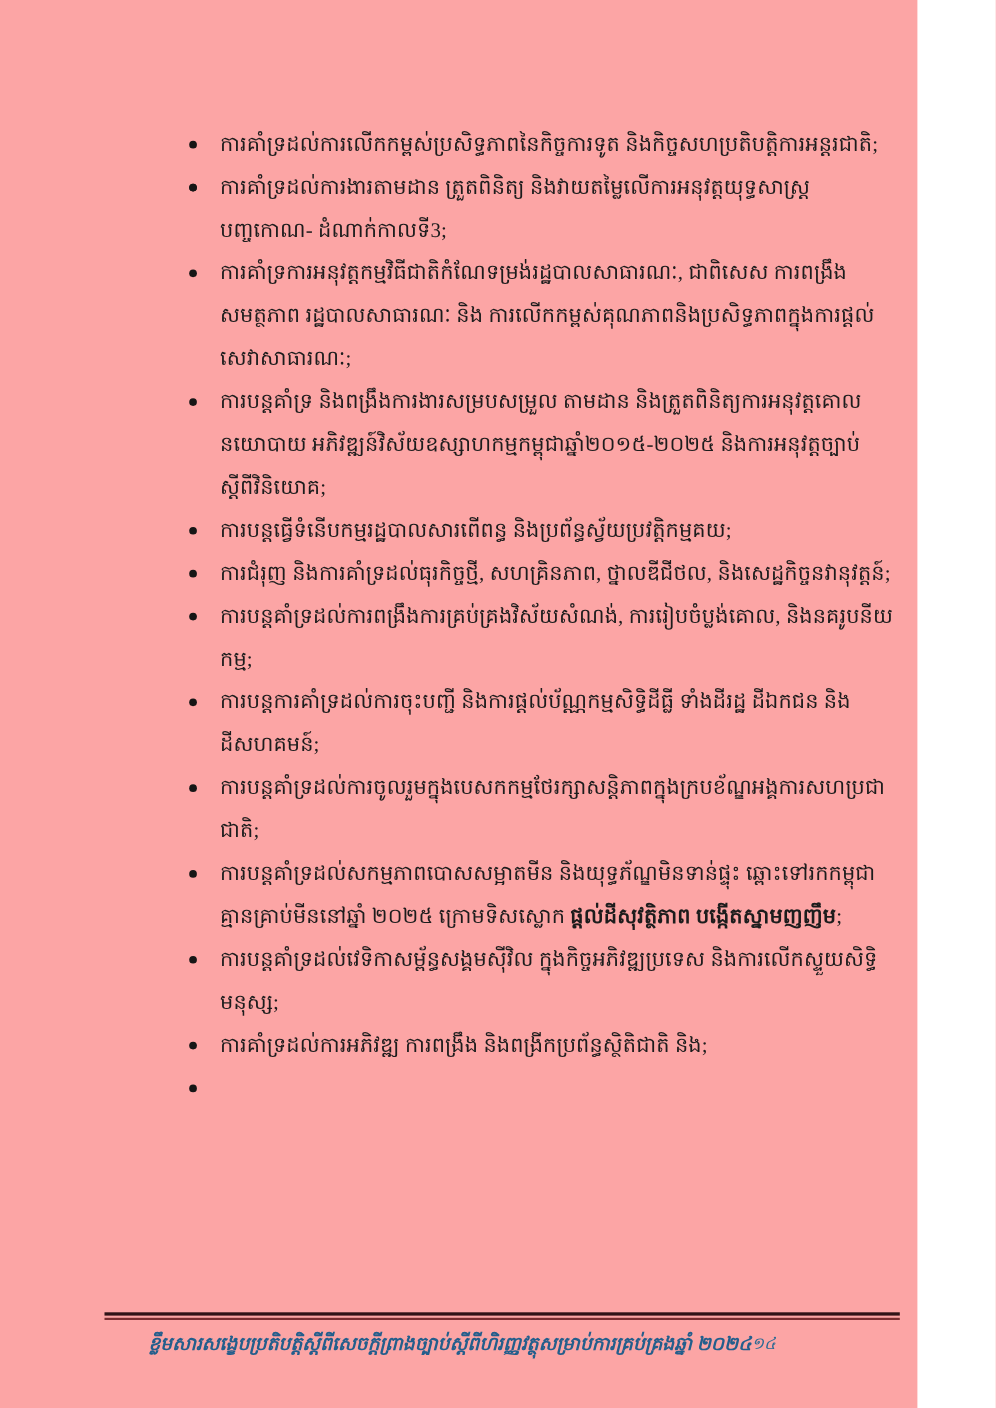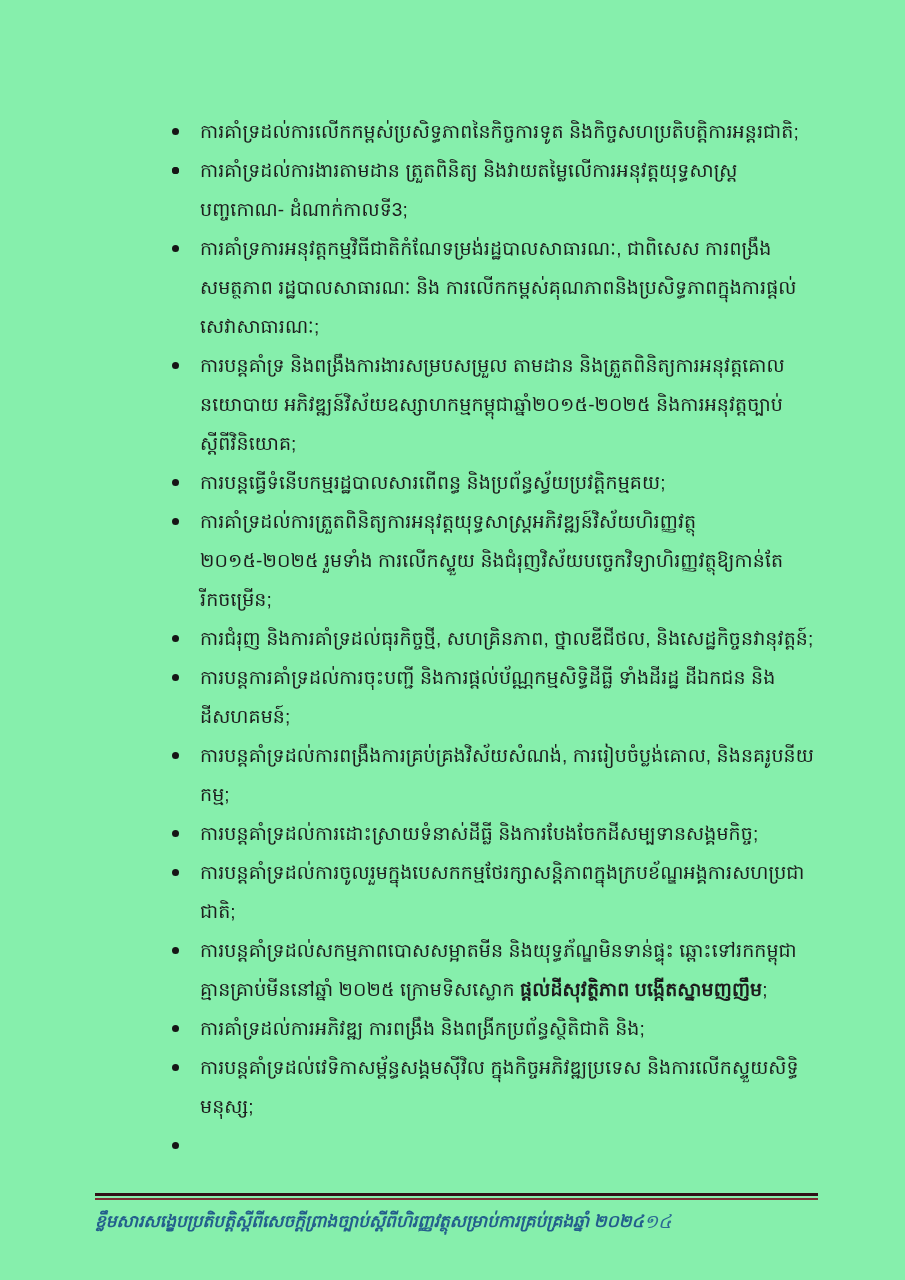--- a/index.html
+++ b/index.html
@@ -1,21 +1,21 @@
 <!DOCTYPE html>
 <html><head>
 <meta charset="utf-8">
 <style>
   html, body { margin: 0; padding: 0; background: #ffffff; }
   .page {
     position: relative;
-    width: 905px;
+    width: 834px;
     height: 1280px;
-    background: #86efac;
-    font-family: Liberation Sans, sans-serif;
+    background: #fca5a5;
+    font-family: Liberation Serif, serif;
     color: #1c1c1c;
     overflow: hidden;
   }
   .content {
     position: absolute;
     top: 112px;
     left: 100px;
     width: 720px;
   }
   ul.bullets {
@@ -49,62 +49,60 @@
     width: 723px;
   }
   .footer-rule {
     width: 100%;
     height: 2px;              
     border-top: 3px solid #301317;
     border-bottom: 2px solid #7a2e31;
   }
   .footer-row {
     display: flex;
-    justify-content: flex-start;
+    justify-content: center;
     align-items: flex-start;
     margin-top: 7px;
   }
   .footer-title {
     font-size: 17px;
     font-style: italic;
     font-weight: bold;
     color: #235e8c;
     line-height: 30px;
   }
   .footer-page-number {
-    font-size: 19px;
+    font-size: 15px;
     font-style: italic;
     color: #2c6a94;
     margin-right: 73px;
     line-height: 30px;
   }
 </style>
 </head>
 <body>
 
 <div class="page">
 
   <div class="content">
 
     <ul class="bullets">
         <li><span class="dot"></span><span>ការគាំទ្រដល់ការលើកកម្ពស់ប្រសិទ្ធភាពនៃកិច្ចការទូត និងកិច្ចសហប្រតិបត្តិការអន្តរជាតិ;</span></li>
         <li><span class="dot"></span></li>
         <li><span class="dot"></span><span>ការគាំទ្រដល់ការងារតាមដាន ត្រួតពិនិត្យ និងវាយតម្លៃលើការអនុវត្តយុទ្ធសាស្ត្របញ្ចកោណ- ដំណាក់កាលទី3;</span></li>
         <li><span class="dot"></span><span>ការគាំទ្រការអនុវត្តកម្មវិធីជាតិកំណែទម្រង់រដ្ឋបាលសាធារណៈ, ជាពិសេស ការពង្រឹងសមត្ថភាព រដ្ឋបាលសាធារណៈ និង ការលើកកម្ពស់គុណភាពនិងប្រសិទ្ធភាពក្នុងការផ្តល់សេវាសាធារណៈ;</span></li>
         <li><span class="dot"></span><span>ការបន្តគាំទ្រ និងពង្រឹងការងារសម្របសម្រួល តាមដាន និងត្រួតពិនិត្យការអនុវត្តគោលនយោបាយ អភិវឌ្ឍន៍វិស័យឧស្សាហកម្មកម្ពុជាឆ្នាំ២០១៥-២០២៥ និងការអនុវត្តច្បាប់ស្តីពីវិនិយោគ;</span></li>
         <li><span class="dot"></span><span>ការបន្តធ្វើទំនើបកម្មរដ្ឋបាលសារពើពន្ធ និងប្រព័ន្ធស្វ័យប្រវត្តិកម្មគយ;</span></li>
-        <li><span class="dot"></span><span>ការគាំទ្រដល់ការត្រួតពិនិត្យការអនុវត្តយុទ្ធសាស្ត្រអភិវឌ្ឍន៍វិស័យហិរញ្ញវត្ថុ ២០១៥-២០២៥ រួមទាំង ការលើកស្ទួយ និងជំរុញវិស័យបច្ចេកវិទ្យាហិរញ្ញវត្ថុឱ្យកាន់តែរីកចម្រើន;</span></li>
         <li><span class="dot"></span><span>ការជំរុញ និងការគាំទ្រដល់ធុរកិច្ចថ្មី, សហគ្រិនភាព, ថ្នាលឌីជីថល, និងសេដ្ឋកិច្ចនវានុវត្តន៍;</span></li>
+        <li><span class="dot"></span><span>ការបន្តគាំទ្រដល់ការពង្រឹងការគ្រប់គ្រងវិស័យសំណង់, ការរៀបចំប្លង់គោល, និងនគរូបនីយកម្ម;</span></li>
         <li><span class="dot"></span><span>ការបន្តការគាំទ្រដល់ការចុះបញ្ជី និងការផ្តល់ប័ណ្ណកម្មសិទ្ធិដីធ្លី ទាំងដីរដ្ឋ ដីឯកជន និង ដីសហគមន៍;</span></li>
-        <li><span class="dot"></span><span>ការបន្តគាំទ្រដល់ការពង្រឹងការគ្រប់គ្រងវិស័យសំណង់, ការរៀបចំប្លង់គោល, និងនគរូបនីយកម្ម;</span></li>
-        <li><span class="dot"></span><span>ការបន្តគាំទ្រដល់ការដោះស្រាយទំនាស់ដីធ្លី និងការបែងចែកដីសម្បទានសង្គមកិច្ច;</span></li>
         <li><span class="dot"></span><span>ការបន្តគាំទ្រដល់ការចូលរួមក្នុងបេសកកម្មថែរក្សាសន្តិភាពក្នុងក្របខ័ណ្ឌអង្គការសហប្រជាជាតិ;</span></li>
         <li><span class="dot"></span><span>ការបន្តគាំទ្រដល់សកម្មភាពបោសសម្អាតមីន និងយុទ្ធភ័ណ្ឌមិនទាន់ផ្ទុះ ឆ្ពោះទៅរកកម្ពុជា គ្មានគ្រាប់មីននៅឆ្នាំ ២០២៥ ក្រោមទិសស្លោក <b>ផ្តល់ដីសុវត្ថិភាព បង្កើតស្នាមញញឹម</b>;</span></li>
+        <li><span class="dot"></span><span>ការបន្តគាំទ្រដល់វេទិកាសម្ព័ន្ធសង្គមស៊ីវិល ក្នុងកិច្ចអភិវឌ្ឍប្រទេស និងការលើកស្ទួយសិទ្ធិមនុស្ស;</span></li>
         <li><span class="dot"></span><span>ការគាំទ្រដល់ការអភិវឌ្ឍ ការពង្រឹង និងពង្រីកប្រព័ន្ធស្ថិតិជាតិ និង;</span></li>
-        <li><span class="dot"></span><span>ការបន្តគាំទ្រដល់វេទិកាសម្ព័ន្ធសង្គមស៊ីវិល ក្នុងកិច្ចអភិវឌ្ឍប្រទេស និងការលើកស្ទួយសិទ្ធិមនុស្ស;</span></li>
         <li><span class="dot"></span></li>
       </ul>
 
   </div>
 
   <div class="footer">
     <div class="footer-rule"></div>
     <div class="footer-row">
       <span class="footer-title">ខ្លឹមសារសង្ខេបប្រតិបត្តិស្តីពីសេចក្តីព្រាងច្បាប់ស្តីពីហិរញ្ញវត្ថុសម្រាប់ការគ្រប់គ្រងឆ្នាំ ២០២៤</span>
       <span class="footer-page-number">១៤</span>

